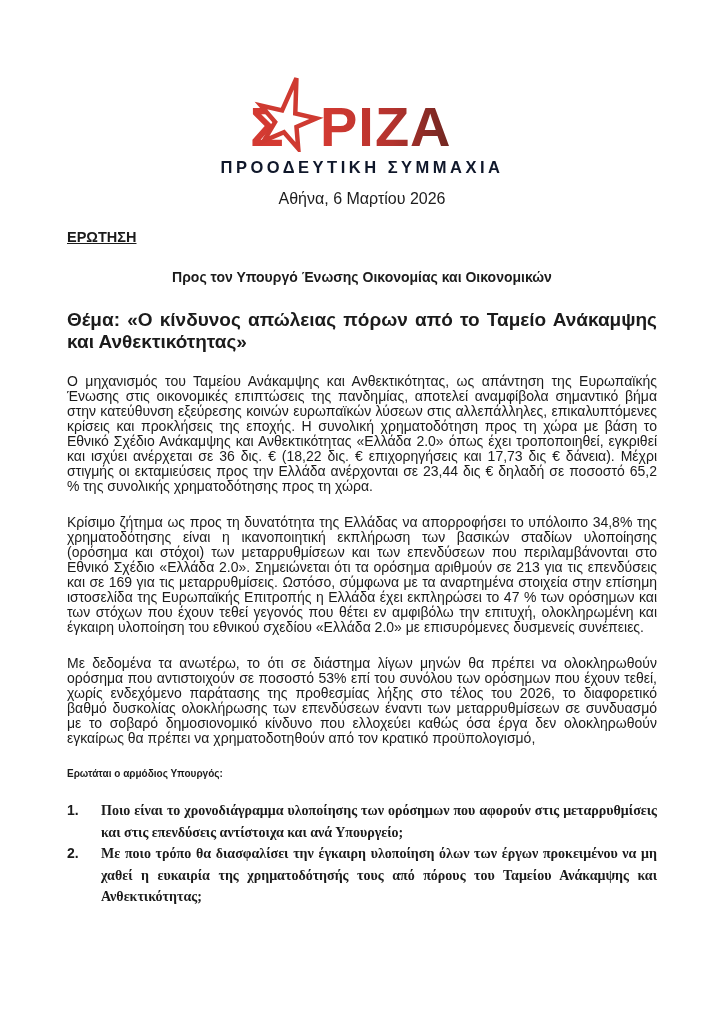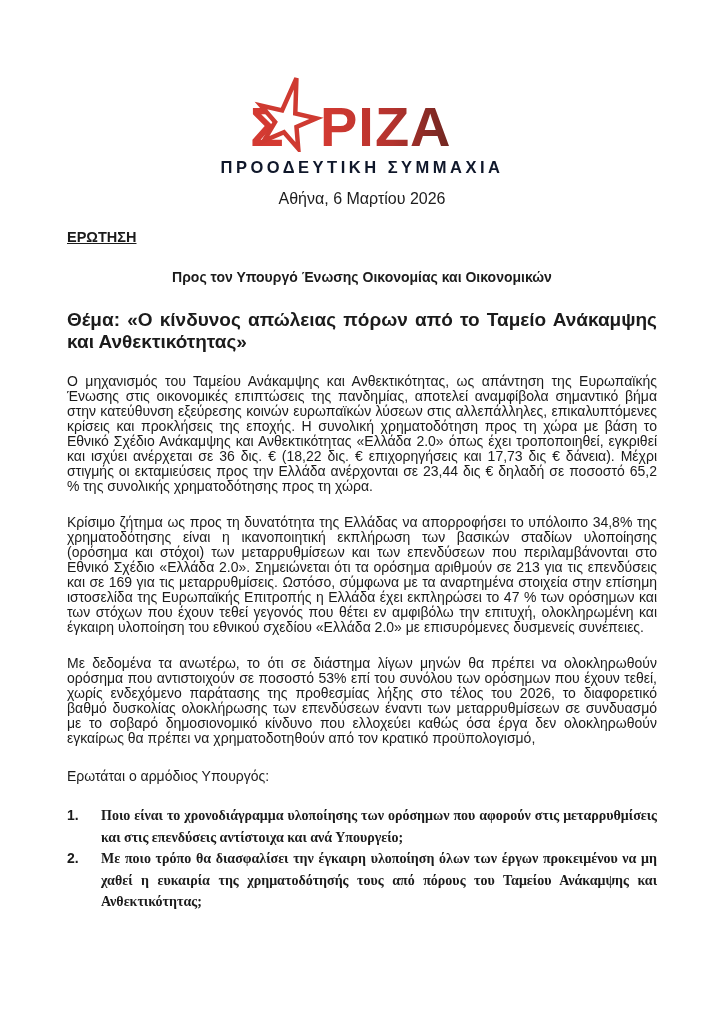--- a/index.html
+++ b/index.html
@@ -54,22 +54,22 @@
     text-align: justify;
   }
   .body-paragraph {
     margin-top: 21px;
     font-size: 14px;
     line-height: 15px;
     text-align: justify;
   }
   .question-heading {
     margin-top: 22px;
-    font-weight: normal;
-    font-size: 14px;
+    font-weight: bold;
+    font-size: 10px;
   }
   .question-list { margin-top: 21px; }
   .question-item {
     display: flex;
     font-weight: bold;
     font-size: 14px;
     line-height: 21.6px;
     text-align: justify;
   }
   .question-item .q-number {

